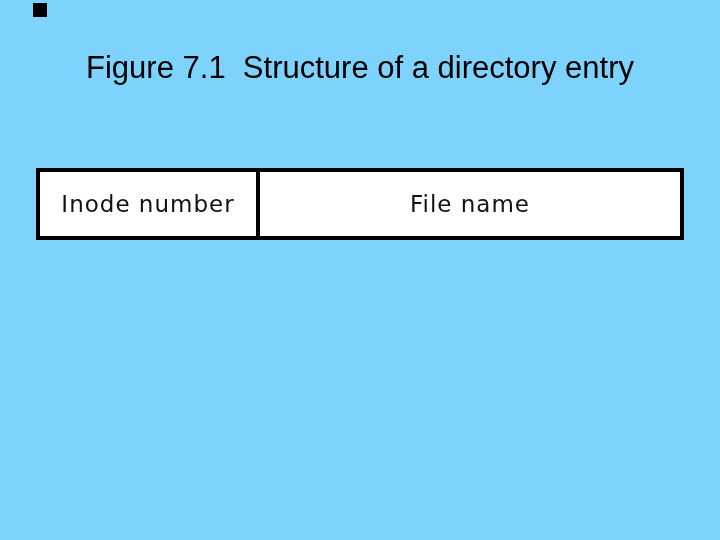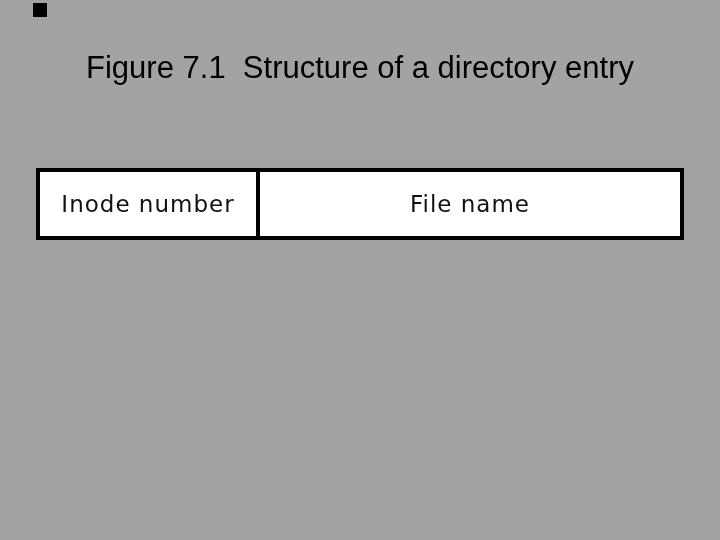--- a/index.html
+++ b/index.html
@@ -4,21 +4,21 @@
 <style>
   html, body {
     margin: 0;
     padding: 0;
     background: #ffffff;
   }
   .slide {
     position: relative;
     width: 720px;
     height: 540px;
-    background: #a3a3a3;
+    background: #7dd3fc;
     overflow: hidden;
     font-family: "Liberation Sans", sans-serif;
   }
   .corner-square {
     position: absolute;
     left: 33px;
     top: 3px;
     width: 14px;
     height: 14px;
     background: #000000;

